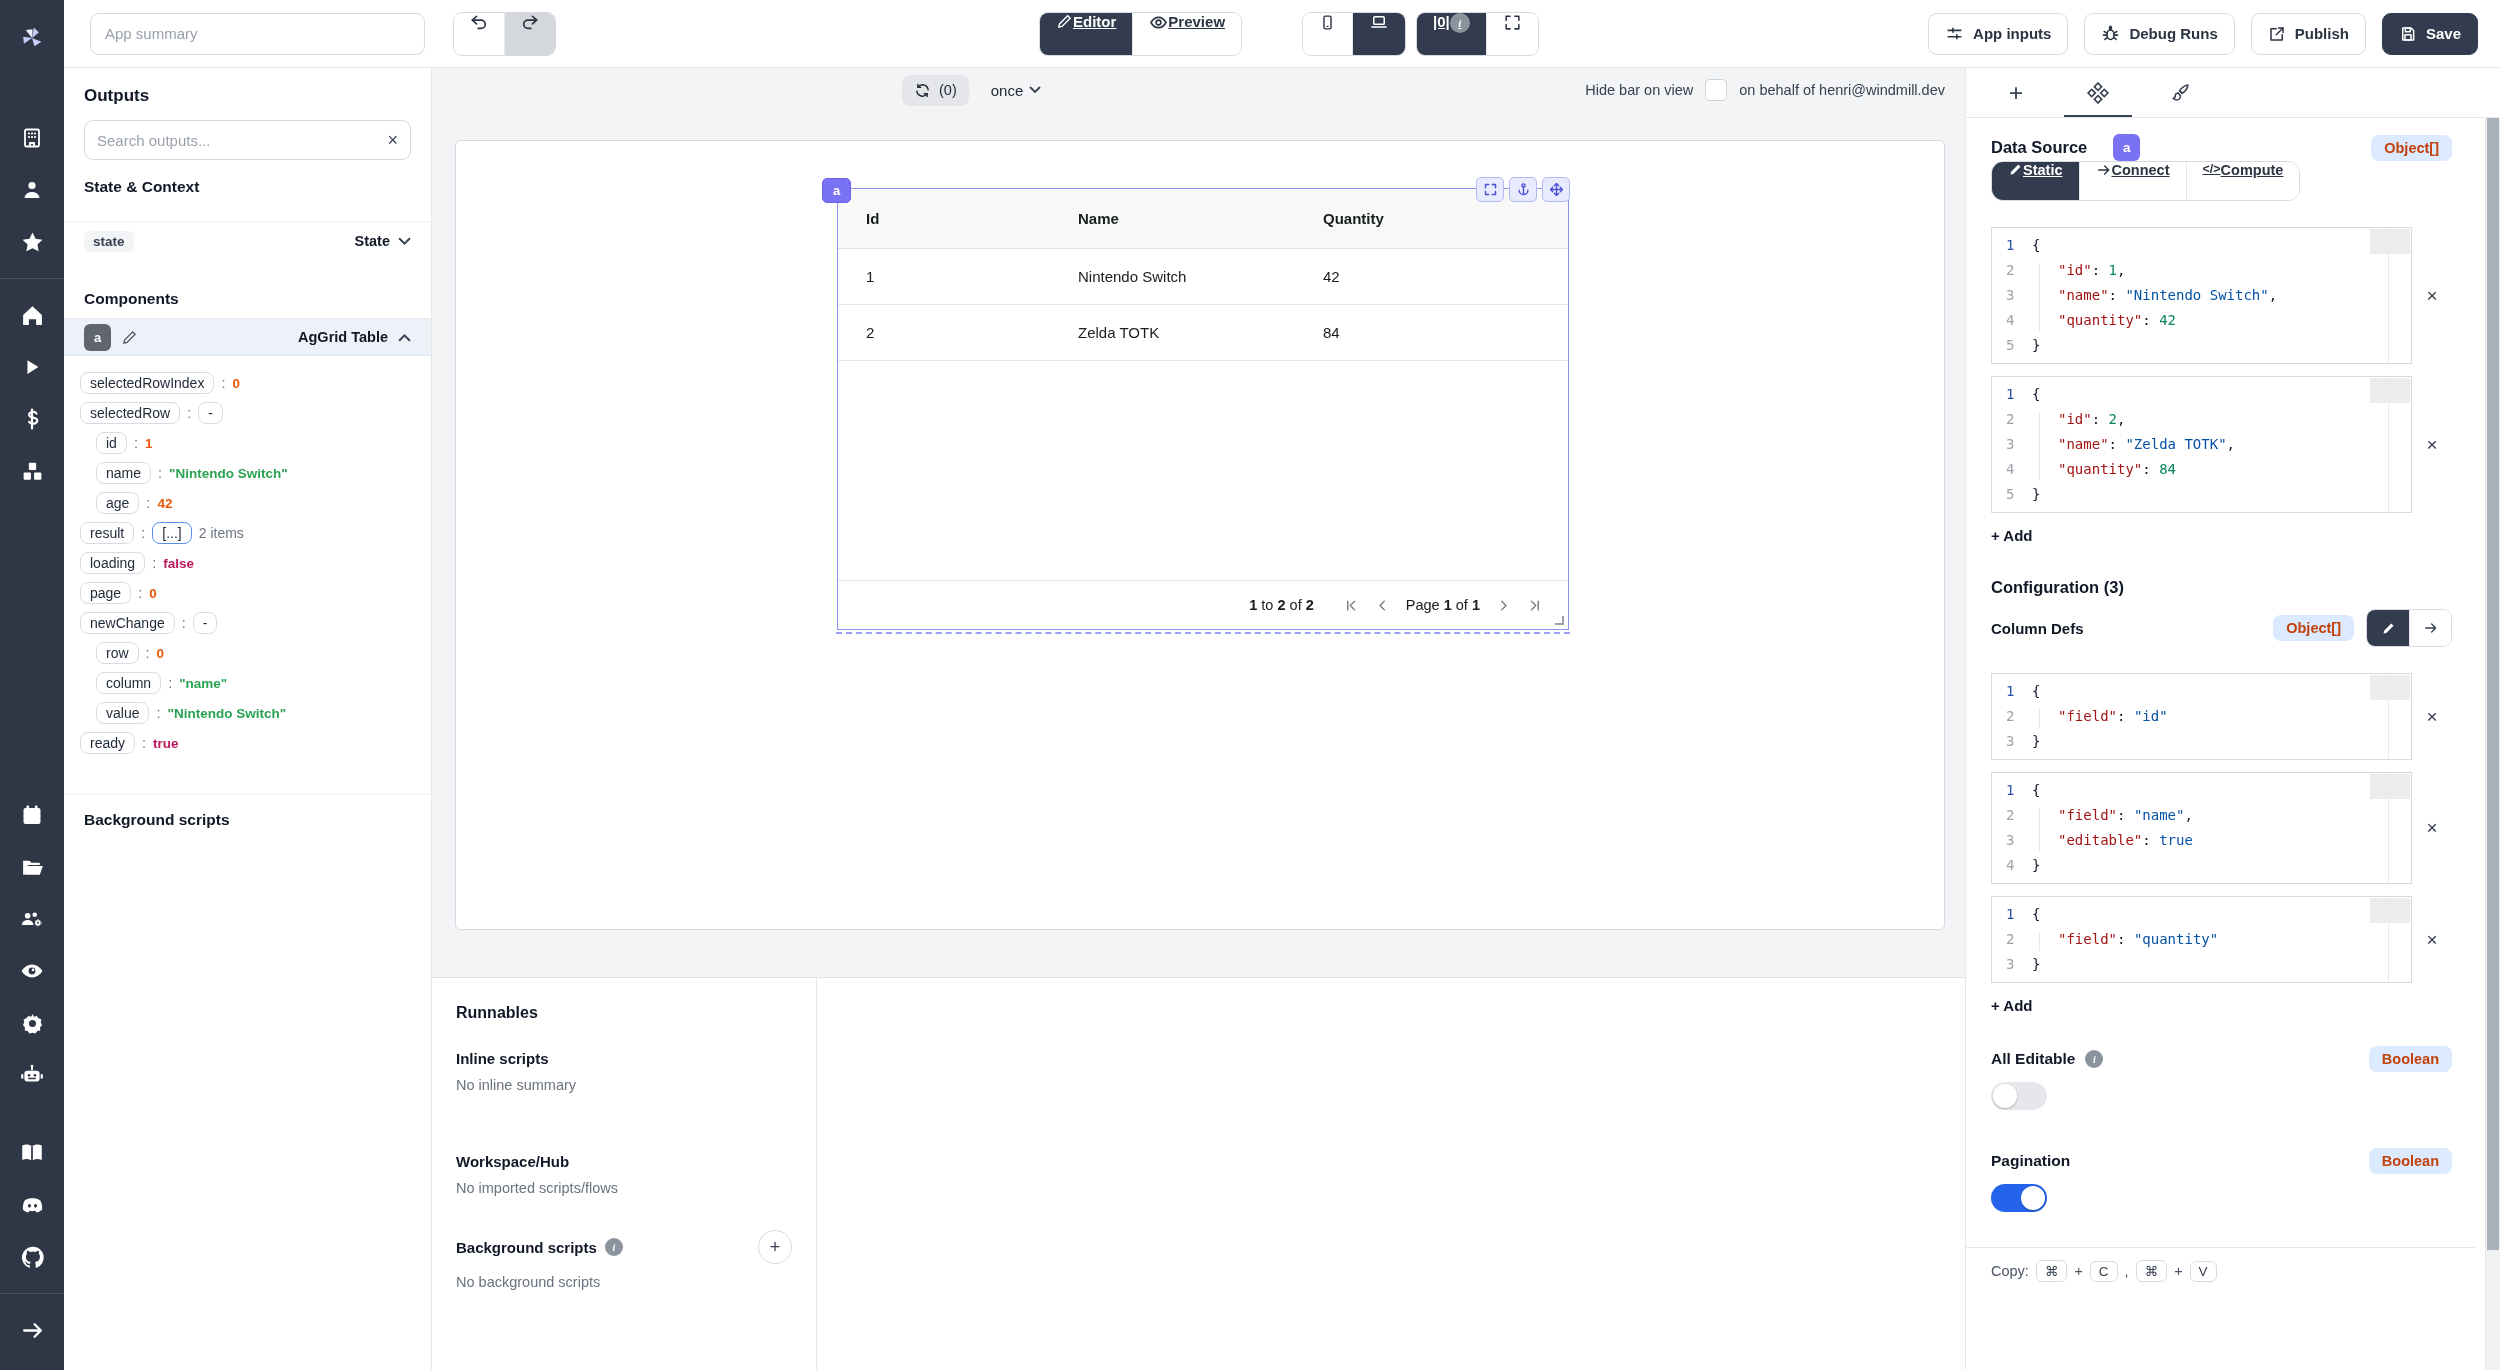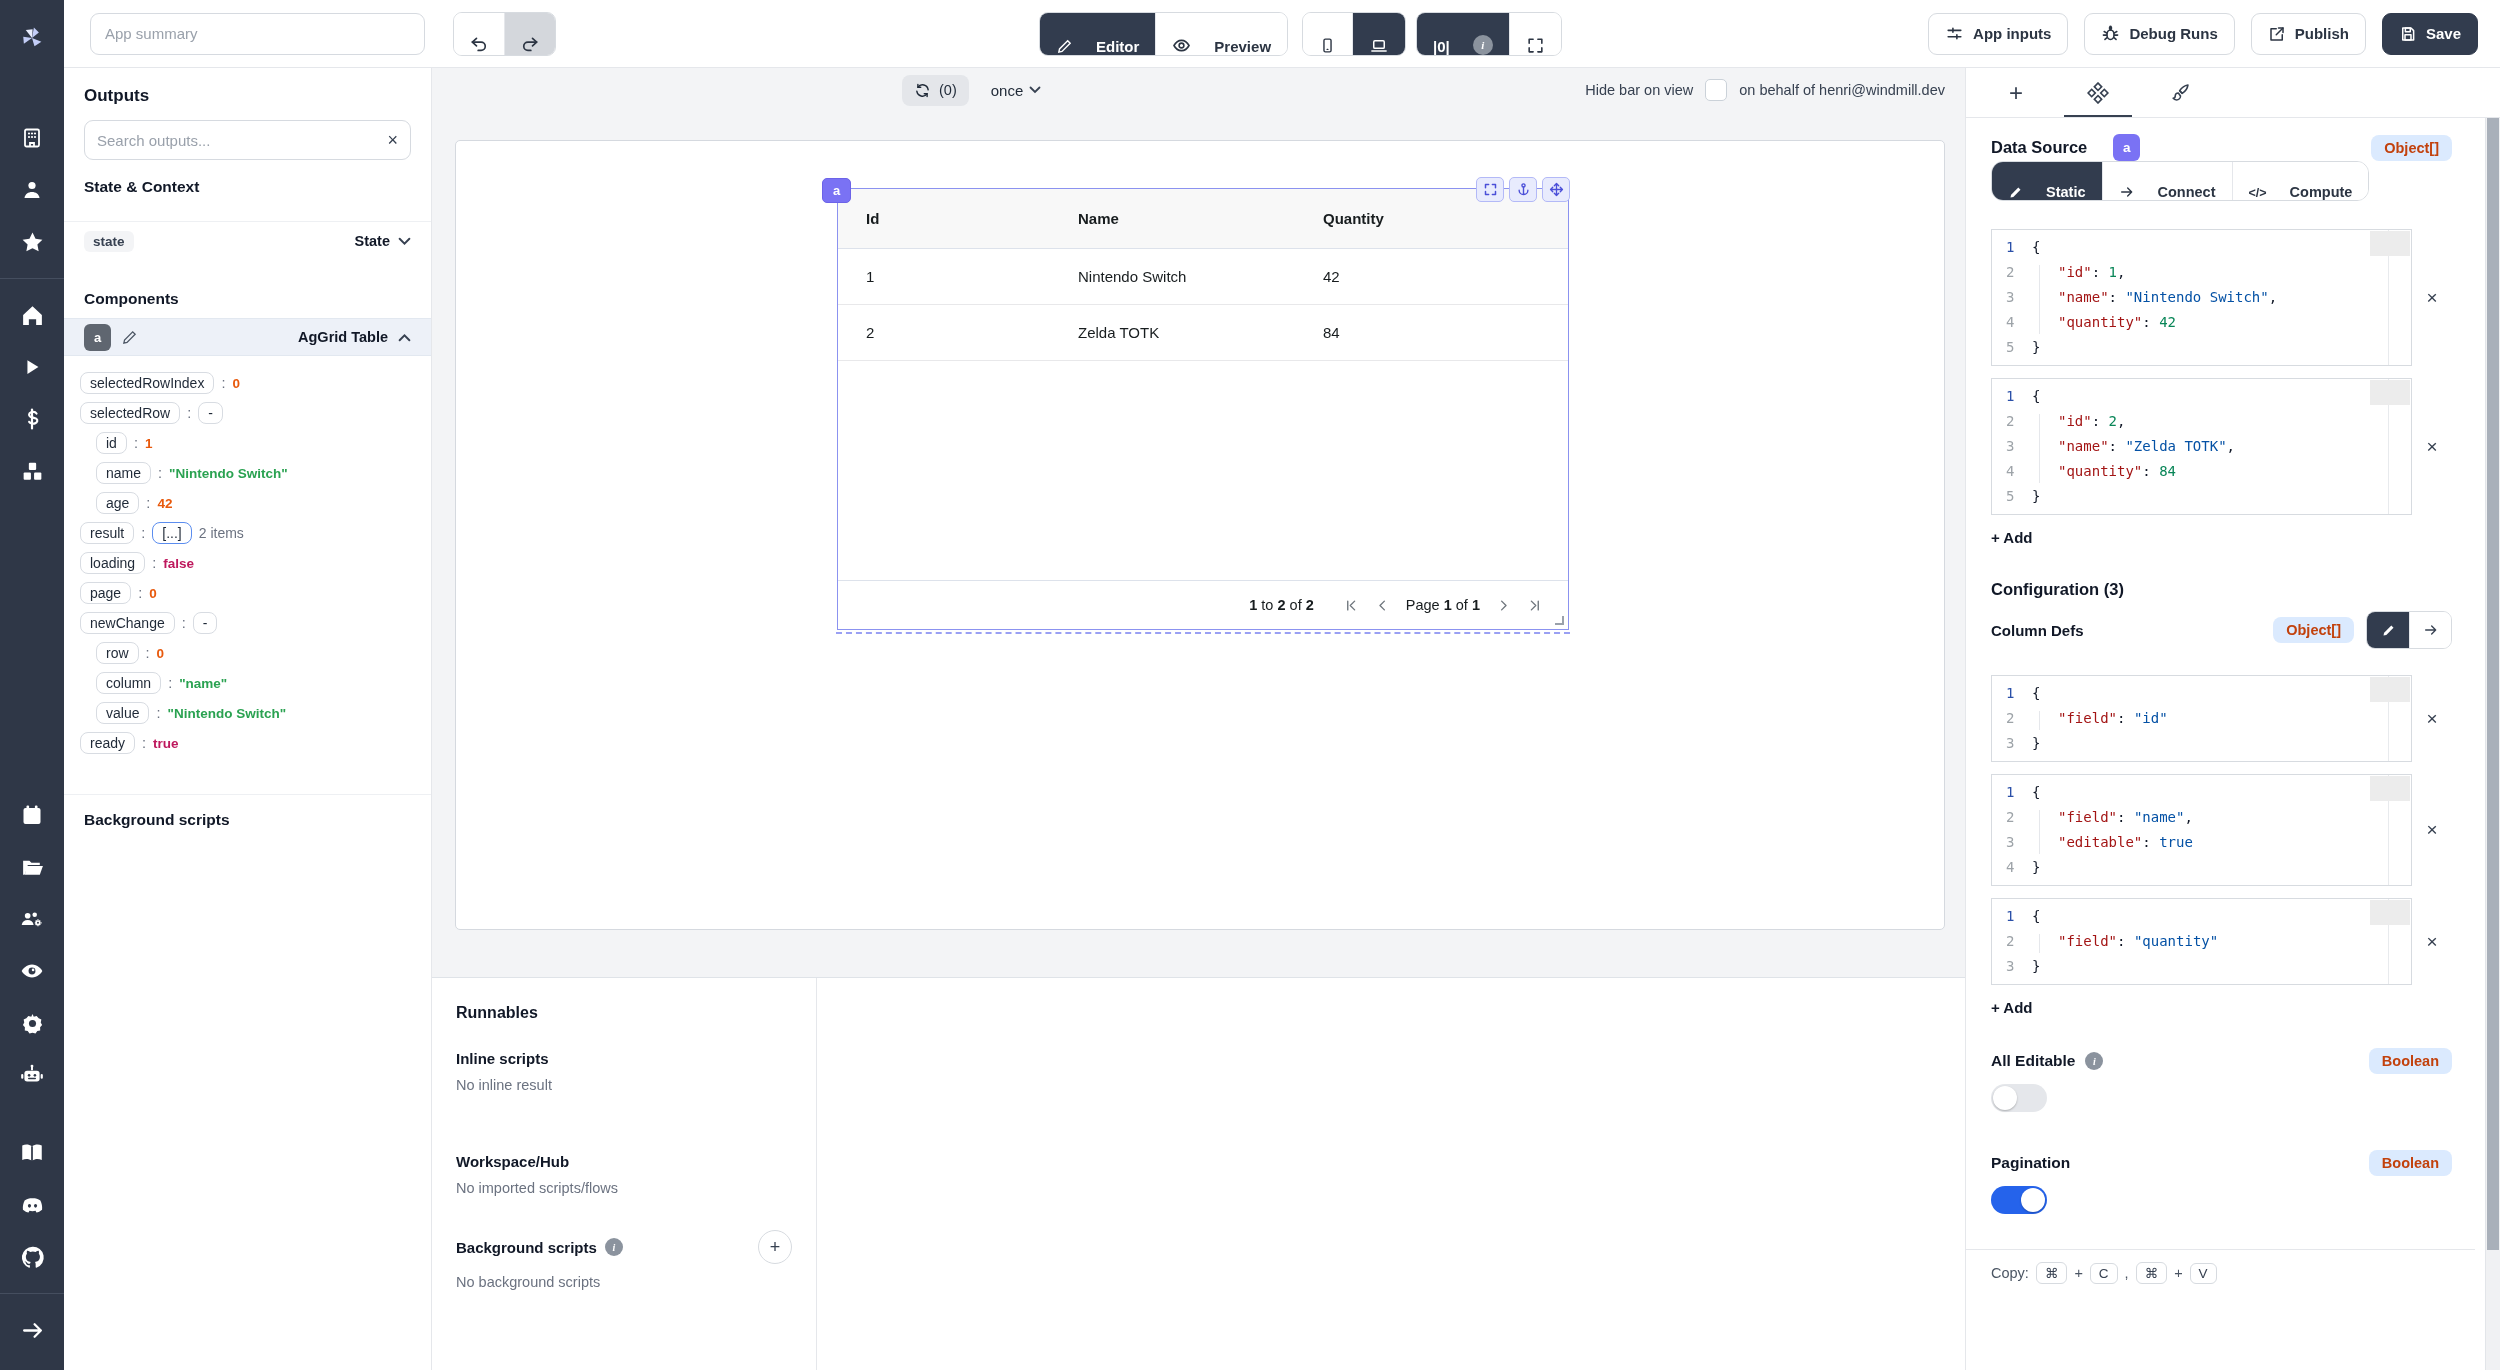--- a/index.html
+++ b/index.html
@@ -15,21 +15,21 @@
   #iconbar .divider { width:64px; border-top:1px solid #454e5f; margin:10px 0; }
   #iconbar .spacer { flex:1; }
   .g1 { margin-top:48px; }
 
   
   #main { flex:1; display:flex; flex-direction:column; min-width:0; }
   #topbar { height:68px; border-bottom:1px solid #e5e7eb; display:flex; align-items:center; position:relative; background:#fff; flex-shrink:0; }
   .tb-input { margin-left:26px; width:335px; height:42px; border:1px solid #d6dae0; border-radius:9px; padding:0 14px; font-size:15px; color:#374151; background:#fff; outline:none; }
   .tb-input::placeholder { color:#9aa1ab; }
   .seg-group { display:inline-flex; border:1px solid #d7dbe0; border-radius:9px; overflow:hidden; background:#fff; }
-  .seg { display:flex; align-items:flex-end; gap:23px; padding:0 16px; height:42px; font-size:15px; font-weight:600; color:#2c3543; background:#fff; cursor:pointer; border-left:1px solid #e5e7eb; }
+  .seg { display:flex; align-items:flex-start; gap:0; padding:0 16px; height:42px; font-size:15px; font-weight:600; color:#2c3543; background:#fff; cursor:pointer; border-left:1px solid #e5e7eb;text-decoration:underline; }
   .seg:first-child { border-left:none; }
   .seg.dark { background:#323c4e; color:#fff; }
   .seg.gray { background:#d4d7dc; }
   .undo-group { margin-left:28px; }
   .undo-group .seg { padding:0 15px; }
   .grp-editor { position:absolute; left:975px; }
   .grp-device { position:absolute; left:1238px; }
   .grp-zoom { position:absolute; left:1352px; }
   .kebab { position:absolute; left:1890px; font-size:20px; font-weight:700; color:#374151; letter-spacing:1px; cursor:pointer; }
   .tb-right { position:absolute; right:22px; display:flex; gap:16px; align-items:center; }
@@ -581,21 +581,21 @@
                 <span class="resize-corner"></span>
               </div>
             </div>
           </div>
         </div>
 
         <div id="bottom-panel">
           <div id="runnables">
             <div class="run-title">Runnables</div>
             <div class="run-sub">Inline scripts</div>
-            <div class="run-empty">No inline result</div>
+            <div class="run-empty">No inline summary</div>
             <div class="run-sub" style="margin-top:60px">Workspace/Hub</div>
             <div class="run-empty">No imported scripts/flows</div>
             <div class="run-head-row">
               <span class="run-sub" style="margin-top:0">
                 <span>Background scripts</span>
                 <span class="info-dot sm">i</span>
               </span>
               <span class="plus-circle">+</span>
             </div>
             <div class="run-empty">No background scripts</div>

